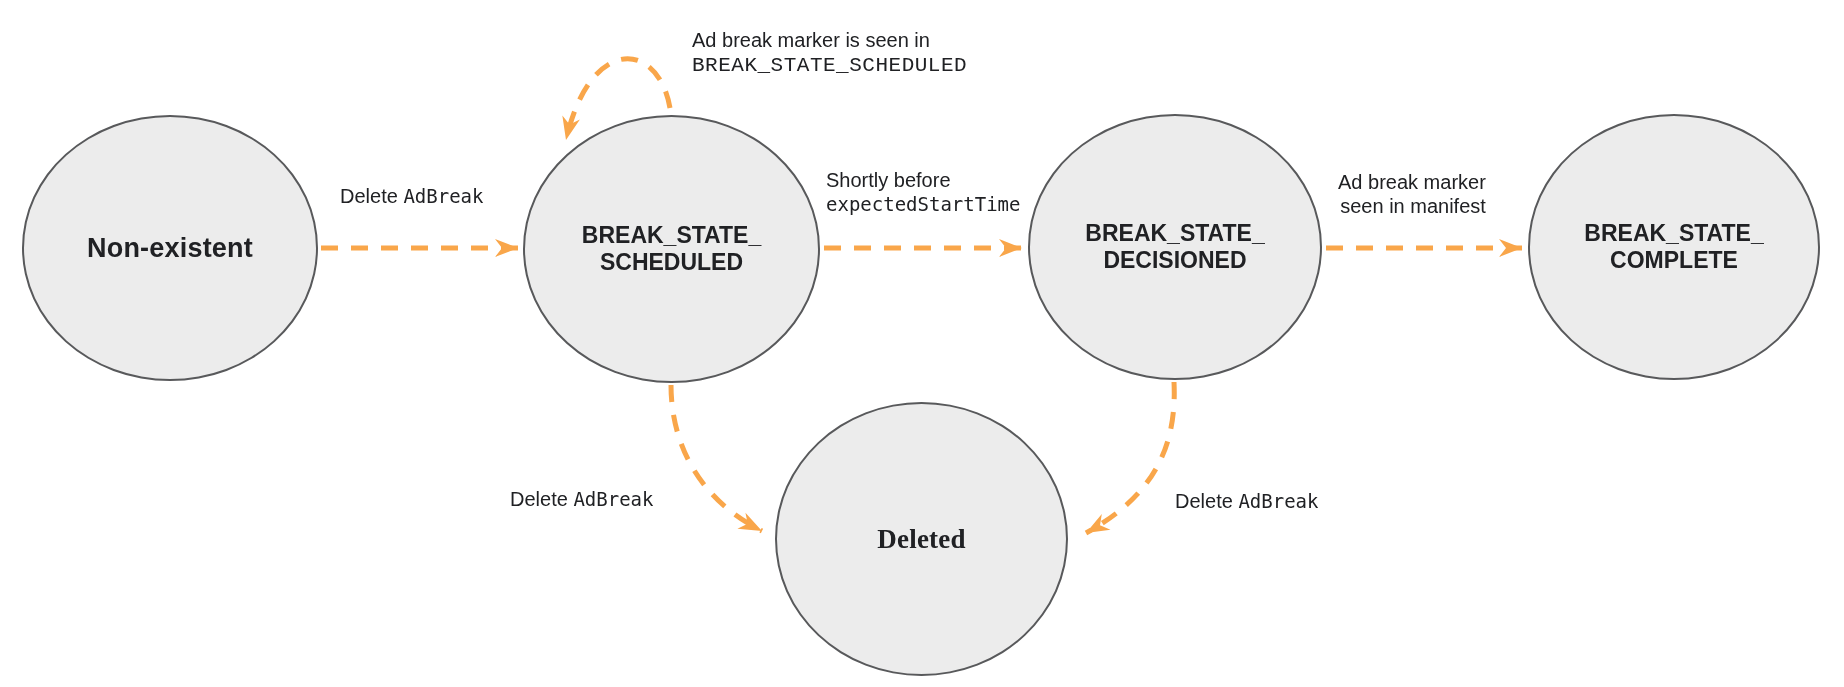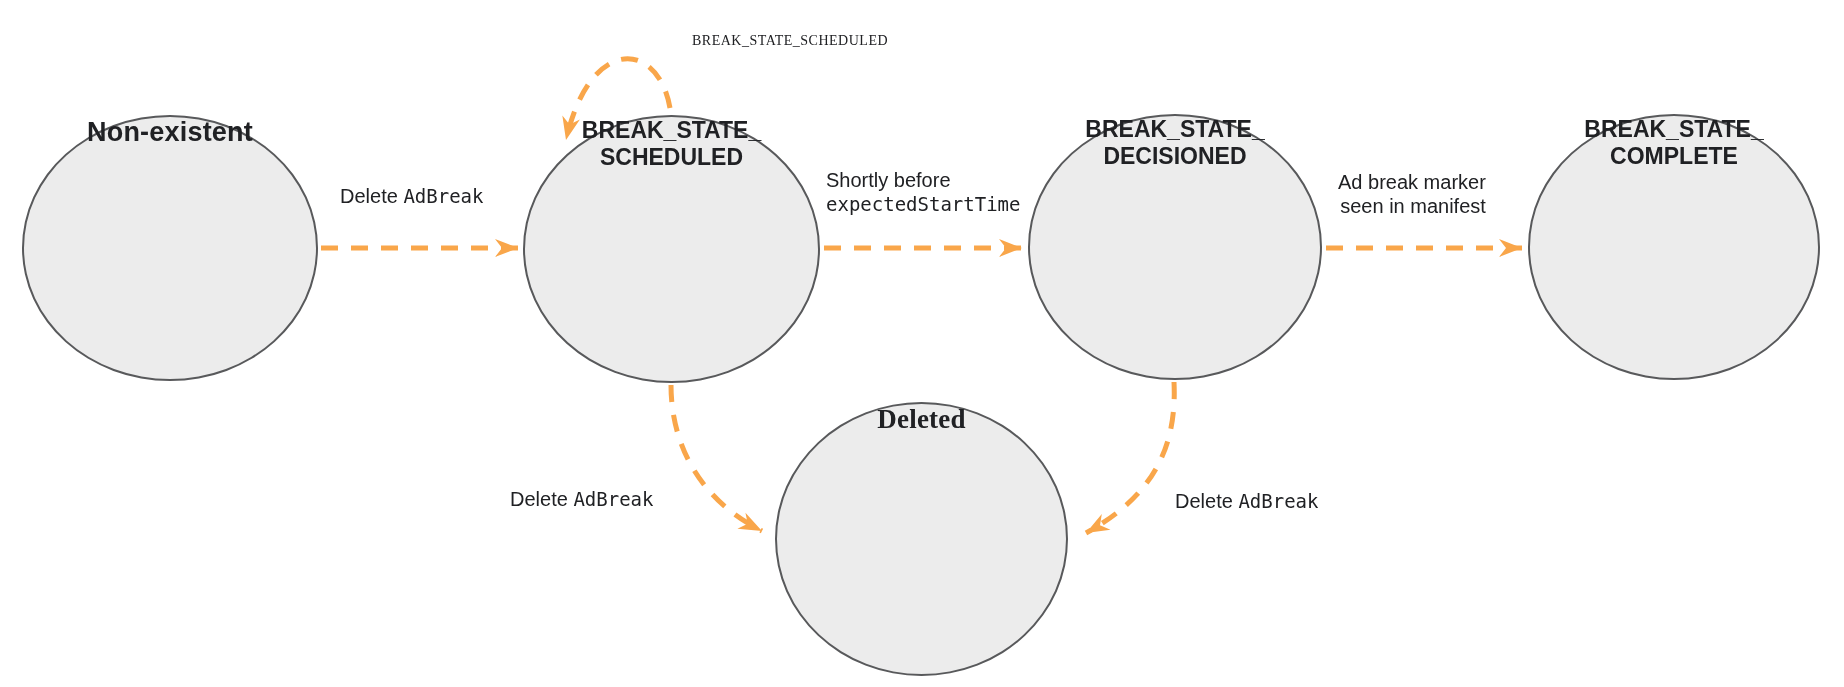--- a/index.html
+++ b/index.html
@@ -17,21 +17,21 @@
     stroke:var(--arrow,#F9A64A);
     stroke-width:5;
     stroke-dasharray:17 13;
     stroke-linecap:butt;
   }
   .state{
     position:absolute;
     border-radius:50%;
     background:var(--fill,#ECECEC);
     border:2px solid var(--border,#58595B);
-    display:flex;align-items:flex-start;justify-content:center;
+    display:flex;align-items:center;justify-content:center;
     text-align:center;
     box-sizing:border-box;
   }
   .state-label-sans{
     font-weight:bold;
     font-size:27px;
     letter-spacing:0.2px;
   }
   .state-label-mono{
     font-family:Liberation Sans, sans-serif;
@@ -44,22 +44,22 @@
     position:absolute;
     font-size:20px;
     line-height:25px;
     white-space:nowrap;
   }
   .mono{
     font-family:"DejaVu Sans Mono", monospace;
     font-size:19px;
   }
   .mono-line{
-    font-family:Liberation Serif, serif;
-    font-size:14px;
+    font-family:Liberation Mono, monospace;
+    font-size:21px;
     letter-spacing:0.5px;
   }
 </style>
 </head>
 <body>
 
 <div class="canvas">
 
   <svg class="arrows" viewBox="0 0 1844 687" xmlns="http://www.w3.org/2000/svg">
     <defs>
@@ -102,20 +102,21 @@
 
   <div class="state" style="left:775px;top:402px;width:293px;height:274px;font-family:Liberation Serif, serif;">
     <div class="state-label-sans">Deleted</div>
   </div>
 
   <div class="edge-label" style="left:340px;top:184px;">
     <span>Delete </span><span class="mono">AdBreak</span>
   </div>
 
   <div class="edge-label" style="left:692px;top:28px;">
+    <div>Ad break marker is seen in</div>
     <div class="mono-line">BREAK_STATE_SCHEDULED</div>
   </div>
 
   <div class="edge-label" style="left:826px;top:168px;line-height:24px;">
     <div>Shortly before</div>
     <div class="mono">expectedStartTime</div>
   </div>
 
   <div class="edge-label" style="left:1338px;top:170px;line-height:24px;text-align:right;">
     <div>Ad break marker</div>

